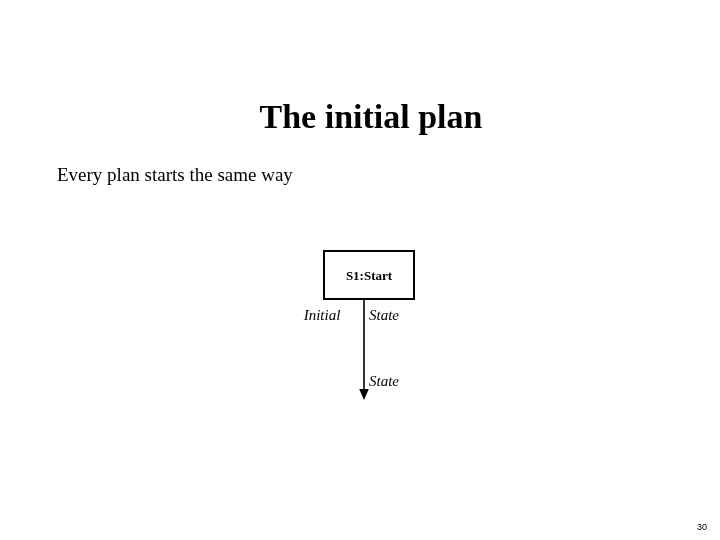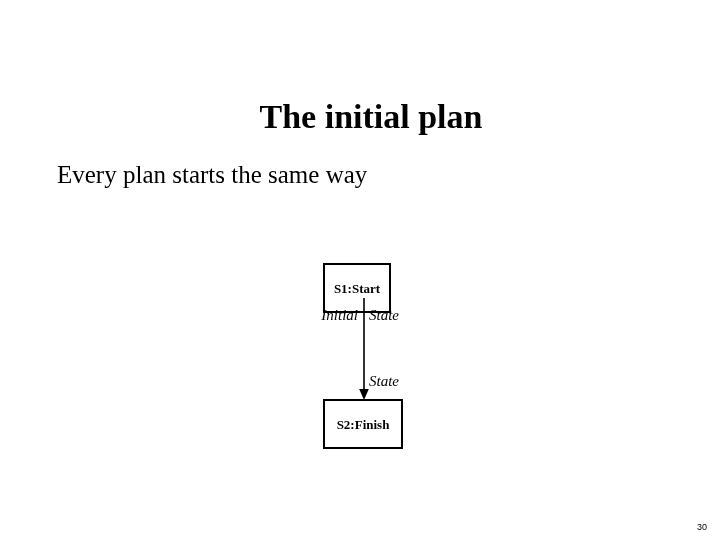--- a/index.html
+++ b/index.html
@@ -32,21 +32,21 @@
     line-height: 40px;
     letter-spacing: 0px;
     white-space: nowrap;
   }
 
   
   #body-text {
     position: absolute;
     left: 57px;
     top: 163px;
-    font-size: 25px;
+    font-size: 19px;
     font-weight: normal;
     line-height: 24px;
     white-space: nowrap;
   }
 
   
   #diagram {
     position: absolute;
     left: 0;
     top: 0;
@@ -67,22 +67,22 @@
   }
   .node-box .node-label {
     font-size: 13px;
     font-weight: bold;
     line-height: 15px;
     white-space: nowrap;
   }
 
   #node-start {
     left: 323px;
-    top: 263px;
-    width: 68px;
+    top: 250px;
+    width: 92px;
     height: 50px;
   }
   #node-finish {
     left: 323px;
     top: 399px;
     width: 80px;
     height: 50px;
   }
 
   
@@ -104,23 +104,24 @@
     white-space: nowrap;
   }
   .edge-label.left-side {
     text-align: right;
   }
   .edge-label.right-side {
     text-align: left;
   }
 
   #label-initial {
-    left: 258px;
+    left: 272px;
     top: 306px;
     width: 100px;
+    text-align: center;
   }
   #label-initial-state {
     left: 369px;
     top: 306px;
     width: 100px;
   }
   #label-goal {
     left: 258px;
     top: 372px;
     width: 97px;
@@ -162,21 +163,18 @@
       <polygon points="20,106 15.2,95 24.8,95" fill="#000000"></polygon>
     </svg>
 
     <div class="edge-label left-side" id="label-initial">Initial</div>
 
     <div class="edge-label right-side" id="label-initial-state">State</div>
 
 
     <div class="edge-label right-side" id="label-goal-state">State</div>
 
-    <div class="node-box" id="node-finish">
-      <span class="node-label">S2:Finish</span>
-    </div>
 
   </div>
 
   <div id="page-number">30</div>
 
 </div>
 
 </body></html>

